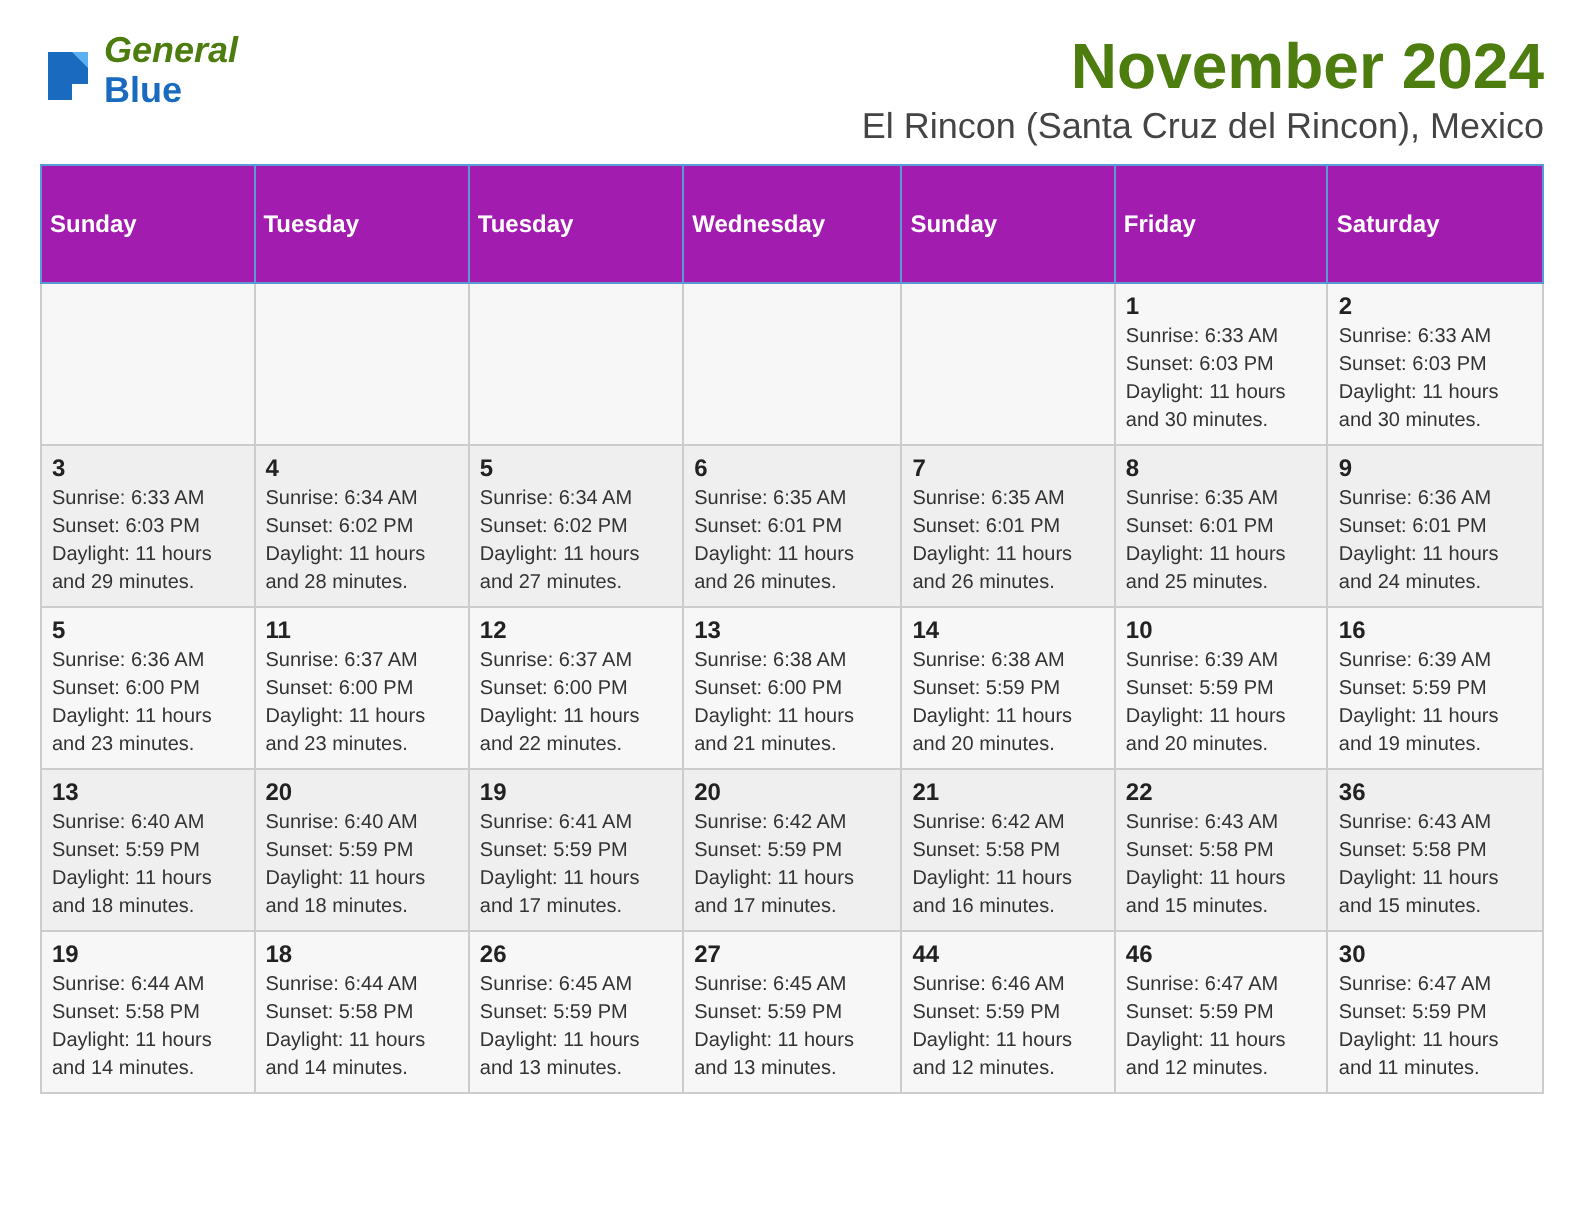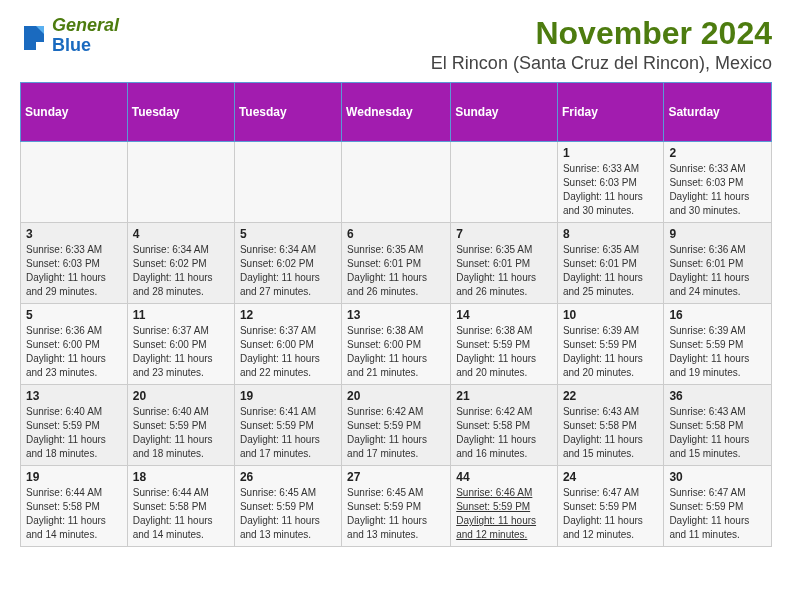--- a/index.html
+++ b/index.html
@@ -302,26 +302,26 @@
 Daylight: 11 hours and 13 minutes.</div>
           </td>
           <td>
             <span class="day-num">27</span>
             <div class="day-info" style="white-space: pre-line;">Sunrise: 6:45 AM
 Sunset: 5:59 PM
 Daylight: 11 hours and 13 minutes.</div>
           </td>
           <td>
             <span class="day-num">44</span>
-            <div class="day-info" style="white-space: pre-line; text-decoration: underline;">Sunrise: 6:46 AM
+            <div class="day-info" style="white-space: pre-line;">Sunrise: 6:46 AM
 Sunset: 5:59 PM
 Daylight: 11 hours and 12 minutes.</div>
           </td>
           <td>
-            <span class="day-num">24</span>
+            <span class="day-num">46</span>
             <div class="day-info" style="white-space: pre-line;">Sunrise: 6:47 AM
 Sunset: 5:59 PM
 Daylight: 11 hours and 12 minutes.</div>
           </td>
           <td>
             <span class="day-num">30</span>
             <div class="day-info" style="white-space: pre-line;">Sunrise: 6:47 AM
 Sunset: 5:59 PM
 Daylight: 11 hours and 11 minutes.</div>
           </td>

